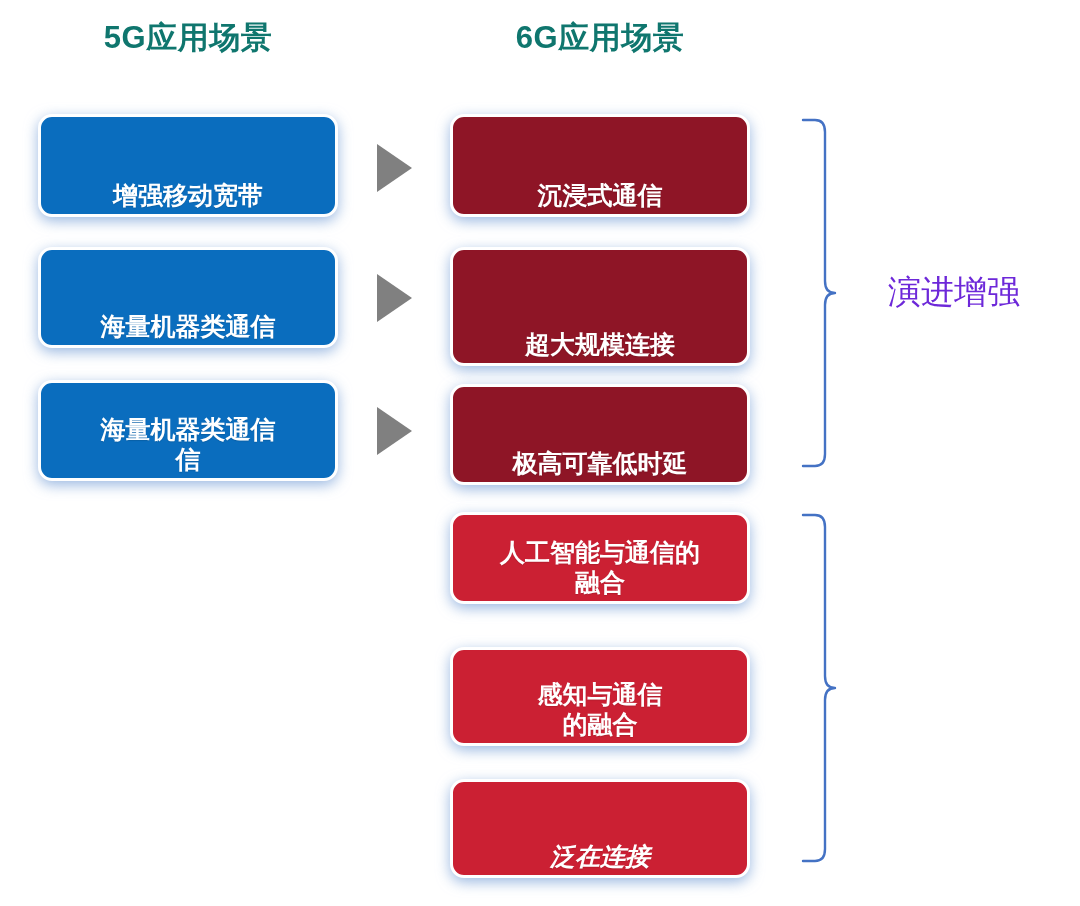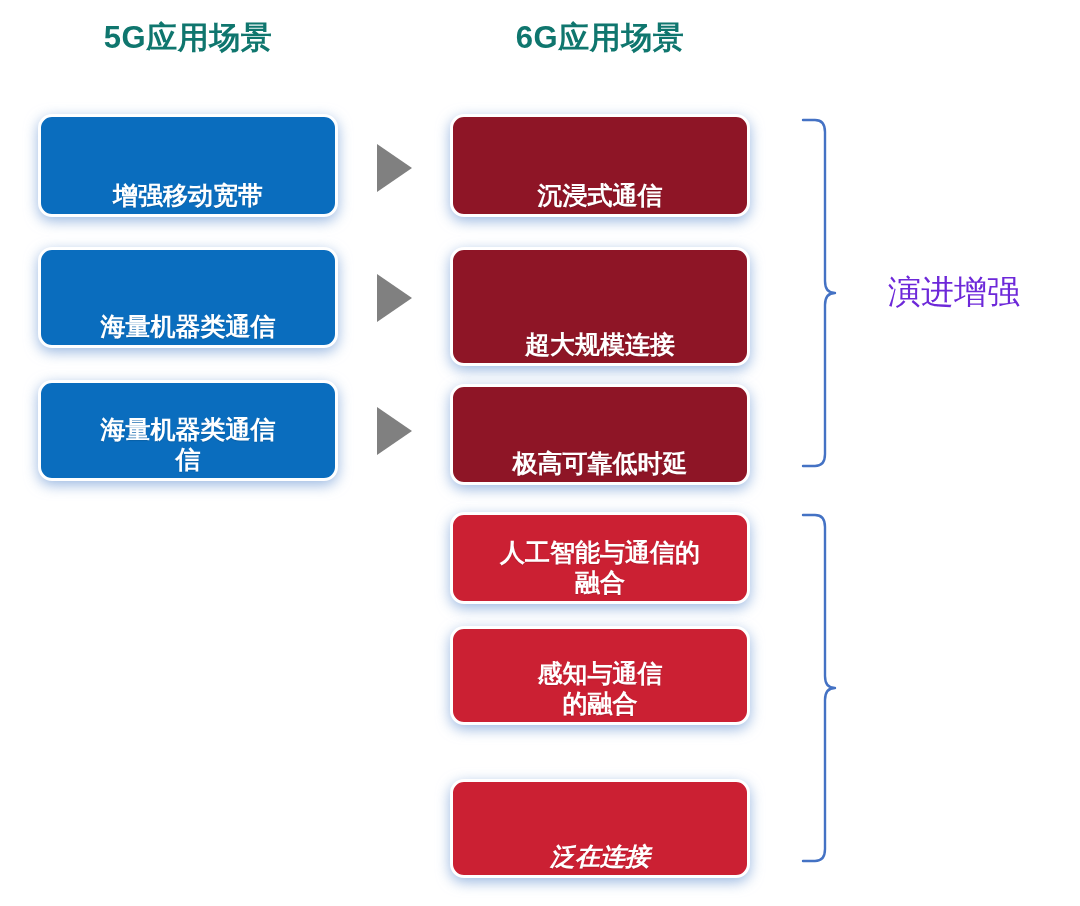--- a/index.html
+++ b/index.html
@@ -68,21 +68,21 @@
   .col-right { left: 450px; width: 300px; }
 
   #node-embb  { top: 114px; height: 103px; }
   #node-mmtc  { top: 247px; height: 101px; }
   #node-urllc { top: 380px; height: 101px; }
 
   #node-immersive { top: 114px; height: 103px; }
   #node-massive   { top: 247px; height: 119px; }
   #node-reliable  { top: 384px; height: 101px; }
   #node-ai        { top: 512px; height: 92px; }
-  #node-sensing   { top: 626px; height: 99px;  }
+  #node-sensing   { top: 647px; height: 99px;  }
   #node-ubiquitous{ top: 779px; height: 99px; font-style: italic;  }
 
   
   .arrow {
     position: absolute;
     width: 0;
     height: 0;
     border-top: 24px solid transparent;
     border-bottom: 24px solid transparent;
     border-left: 35px solid #808080;

